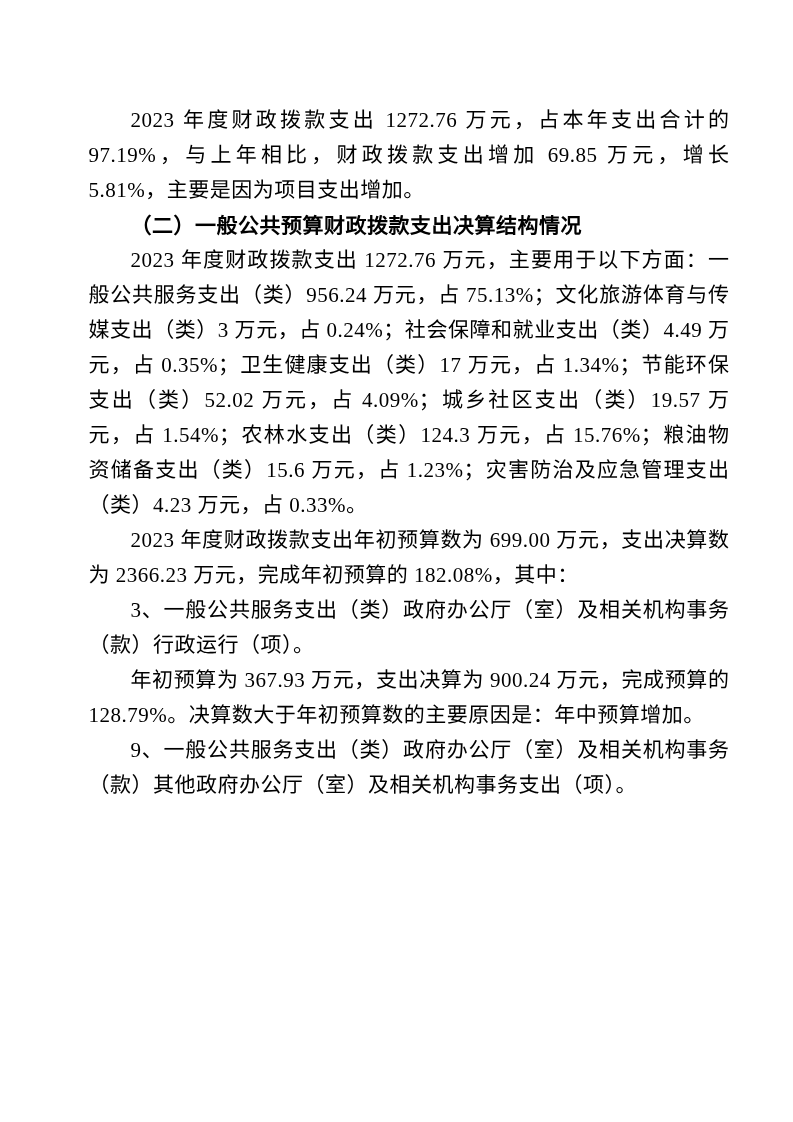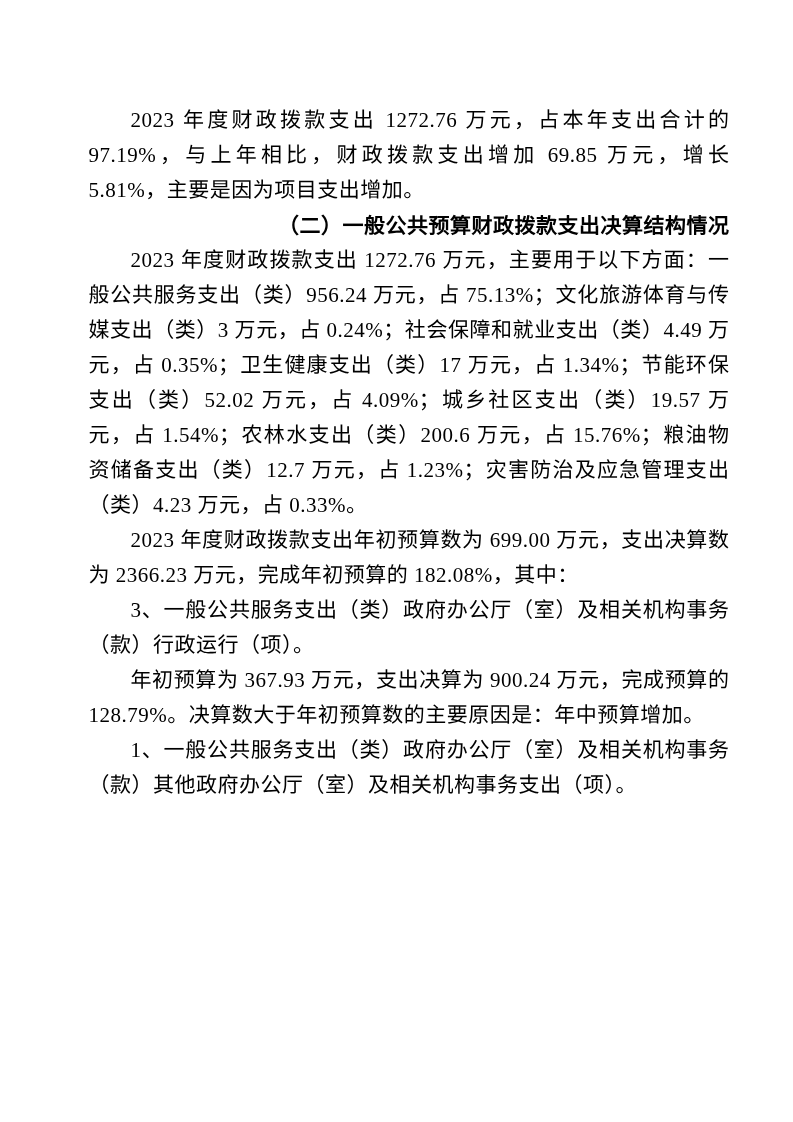--- a/index.html
+++ b/index.html
@@ -28,30 +28,30 @@
     font-size: 21px;
     line-height: 35px;
     text-indent: 2em;
     text-align: justify;
     text-justify: inter-ideograph;
     letter-spacing: 0.5px;
   }
   .doc p.heading {
     font-family: "Liberation Sans", "DejaVu Sans", sans-serif;
     font-weight: bold;
-    text-align: right;
+    text-align: left;
     letter-spacing: 0.5px;
   }
 </style>
 </head>
 <body style="background: rgb(255, 255, 255);">
 
 <div class="page" style="background: rgb(255, 255, 255);">
   <div class="doc">
       <p class="body-text">2023 年度财政拨款支出 1272.76 万元，占本年支出合计的 97.19%，与上年相比，财政拨款支出增加 69.85 万元，增长 5.81%，主要是因为项目支出增加。</p>
       <p class="heading">（二）一般公共预算财政拨款支出决算结构情况</p>
-      <p class="body-text">2023 年度财政拨款支出 1272.76 万元，主要用于以下方面：一般公共服务支出（类）956.24 万元，占 75.13%；文化旅游体育与传媒支出（类）3 万元，占 0.24%；社会保障和就业支出（类）4.49 万元，占 0.35%；卫生健康支出（类）17 万元，占 1.34%；节能环保支出（类）52.02 万元，占 4.09%；城乡社区支出（类）19.57 万元，占 1.54%；农林水支出（类）200.6 万元，占 15.76%；粮油物资储备支出（类）12.7 万元，占 1.23%；灾害防治及应急管理支出（类）4.23 万元，占 0.33%。</p>
+      <p class="body-text">2023 年度财政拨款支出 1272.76 万元，主要用于以下方面：一般公共服务支出（类）956.24 万元，占 75.13%；文化旅游体育与传媒支出（类）3 万元，占 0.24%；社会保障和就业支出（类）4.49 万元，占 0.35%；卫生健康支出（类）17 万元，占 1.34%；节能环保支出（类）52.02 万元，占 4.09%；城乡社区支出（类）19.57 万元，占 1.54%；农林水支出（类）124.3 万元，占 15.76%；粮油物资储备支出（类）15.6 万元，占 1.23%；灾害防治及应急管理支出（类）4.23 万元，占 0.33%。</p>
       <p class="body-text">2023 年度财政拨款支出年初预算数为 699.00 万元，支出决算数为 2366.23 万元，完成年初预算的 182.08%，其中：</p>
       <p class="body-text">3、一般公共服务支出（类）政府办公厅（室）及相关机构事务（款）行政运行（项）。</p>
       <p class="body-text">年初预算为 367.93 万元，支出决算为 900.24 万元，完成预算的 128.79%。决算数大于年初预算数的主要原因是：年中预算增加。</p>
-      <p class="body-text">1、一般公共服务支出（类）政府办公厅（室）及相关机构事务（款）其他政府办公厅（室）及相关机构事务支出（项）。</p>
+      <p class="body-text">9、一般公共服务支出（类）政府办公厅（室）及相关机构事务（款）其他政府办公厅（室）及相关机构事务支出（项）。</p>
     </div>
 </div>
 
 </body></html>

